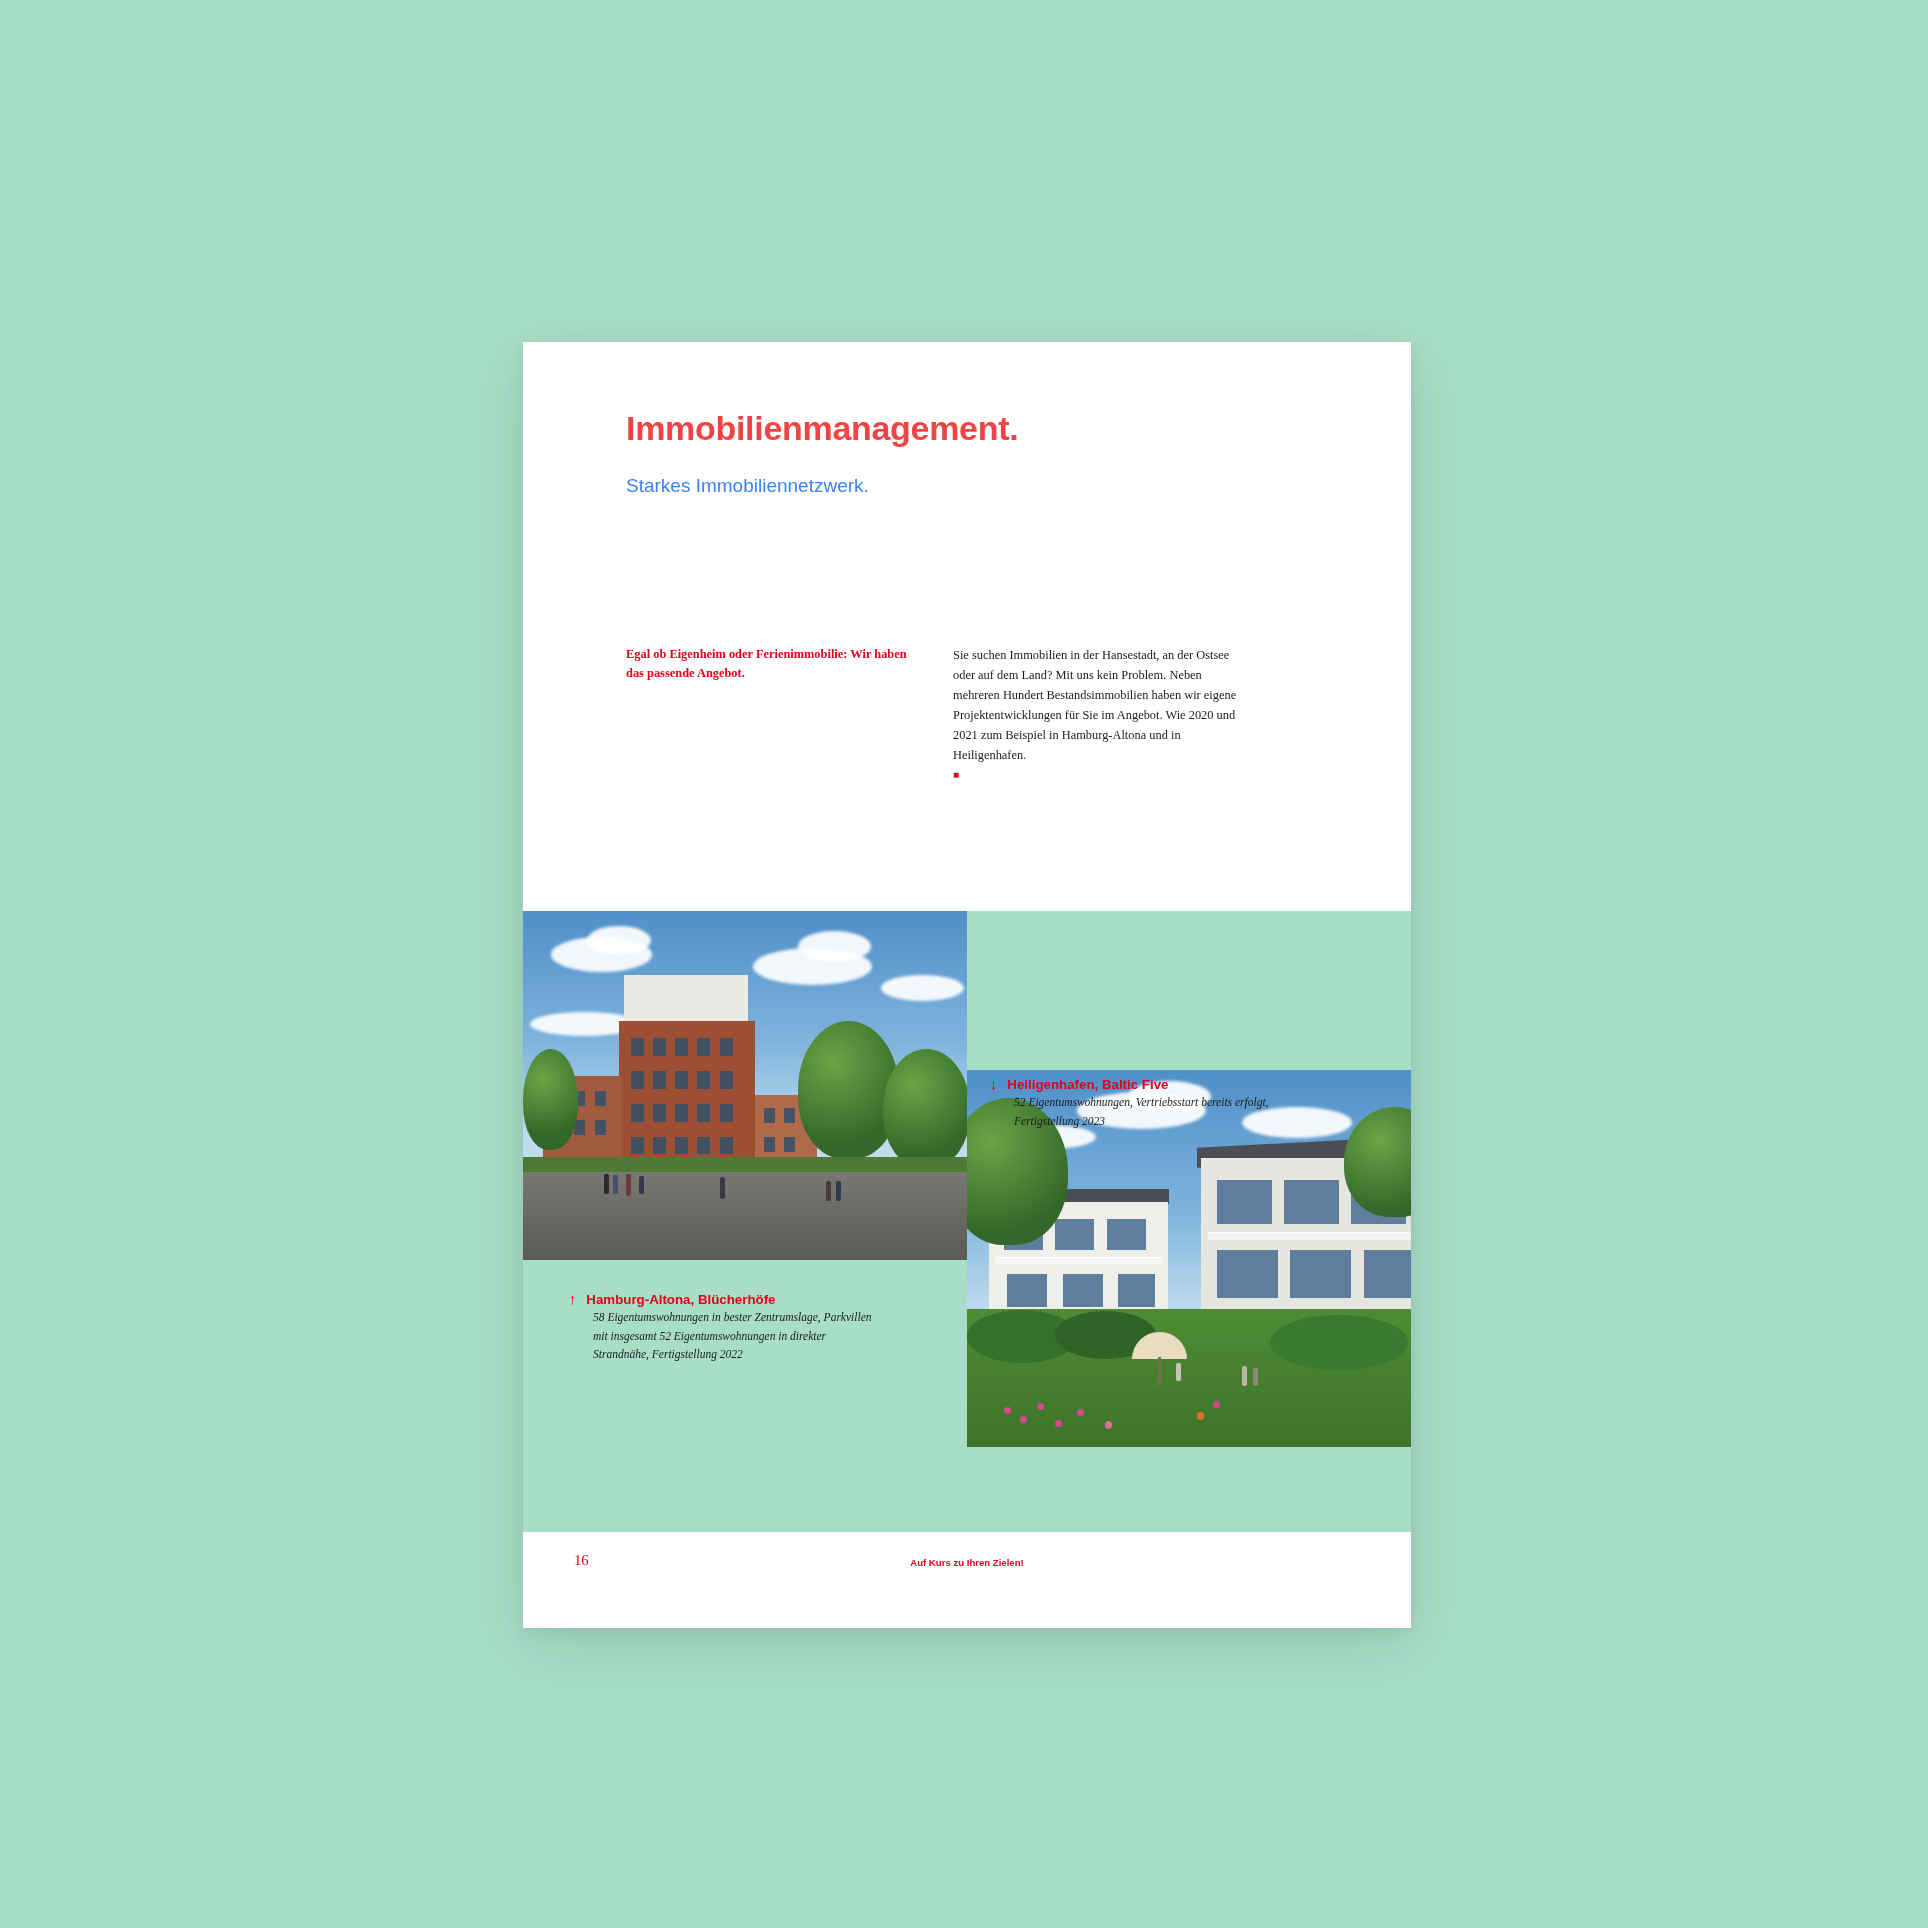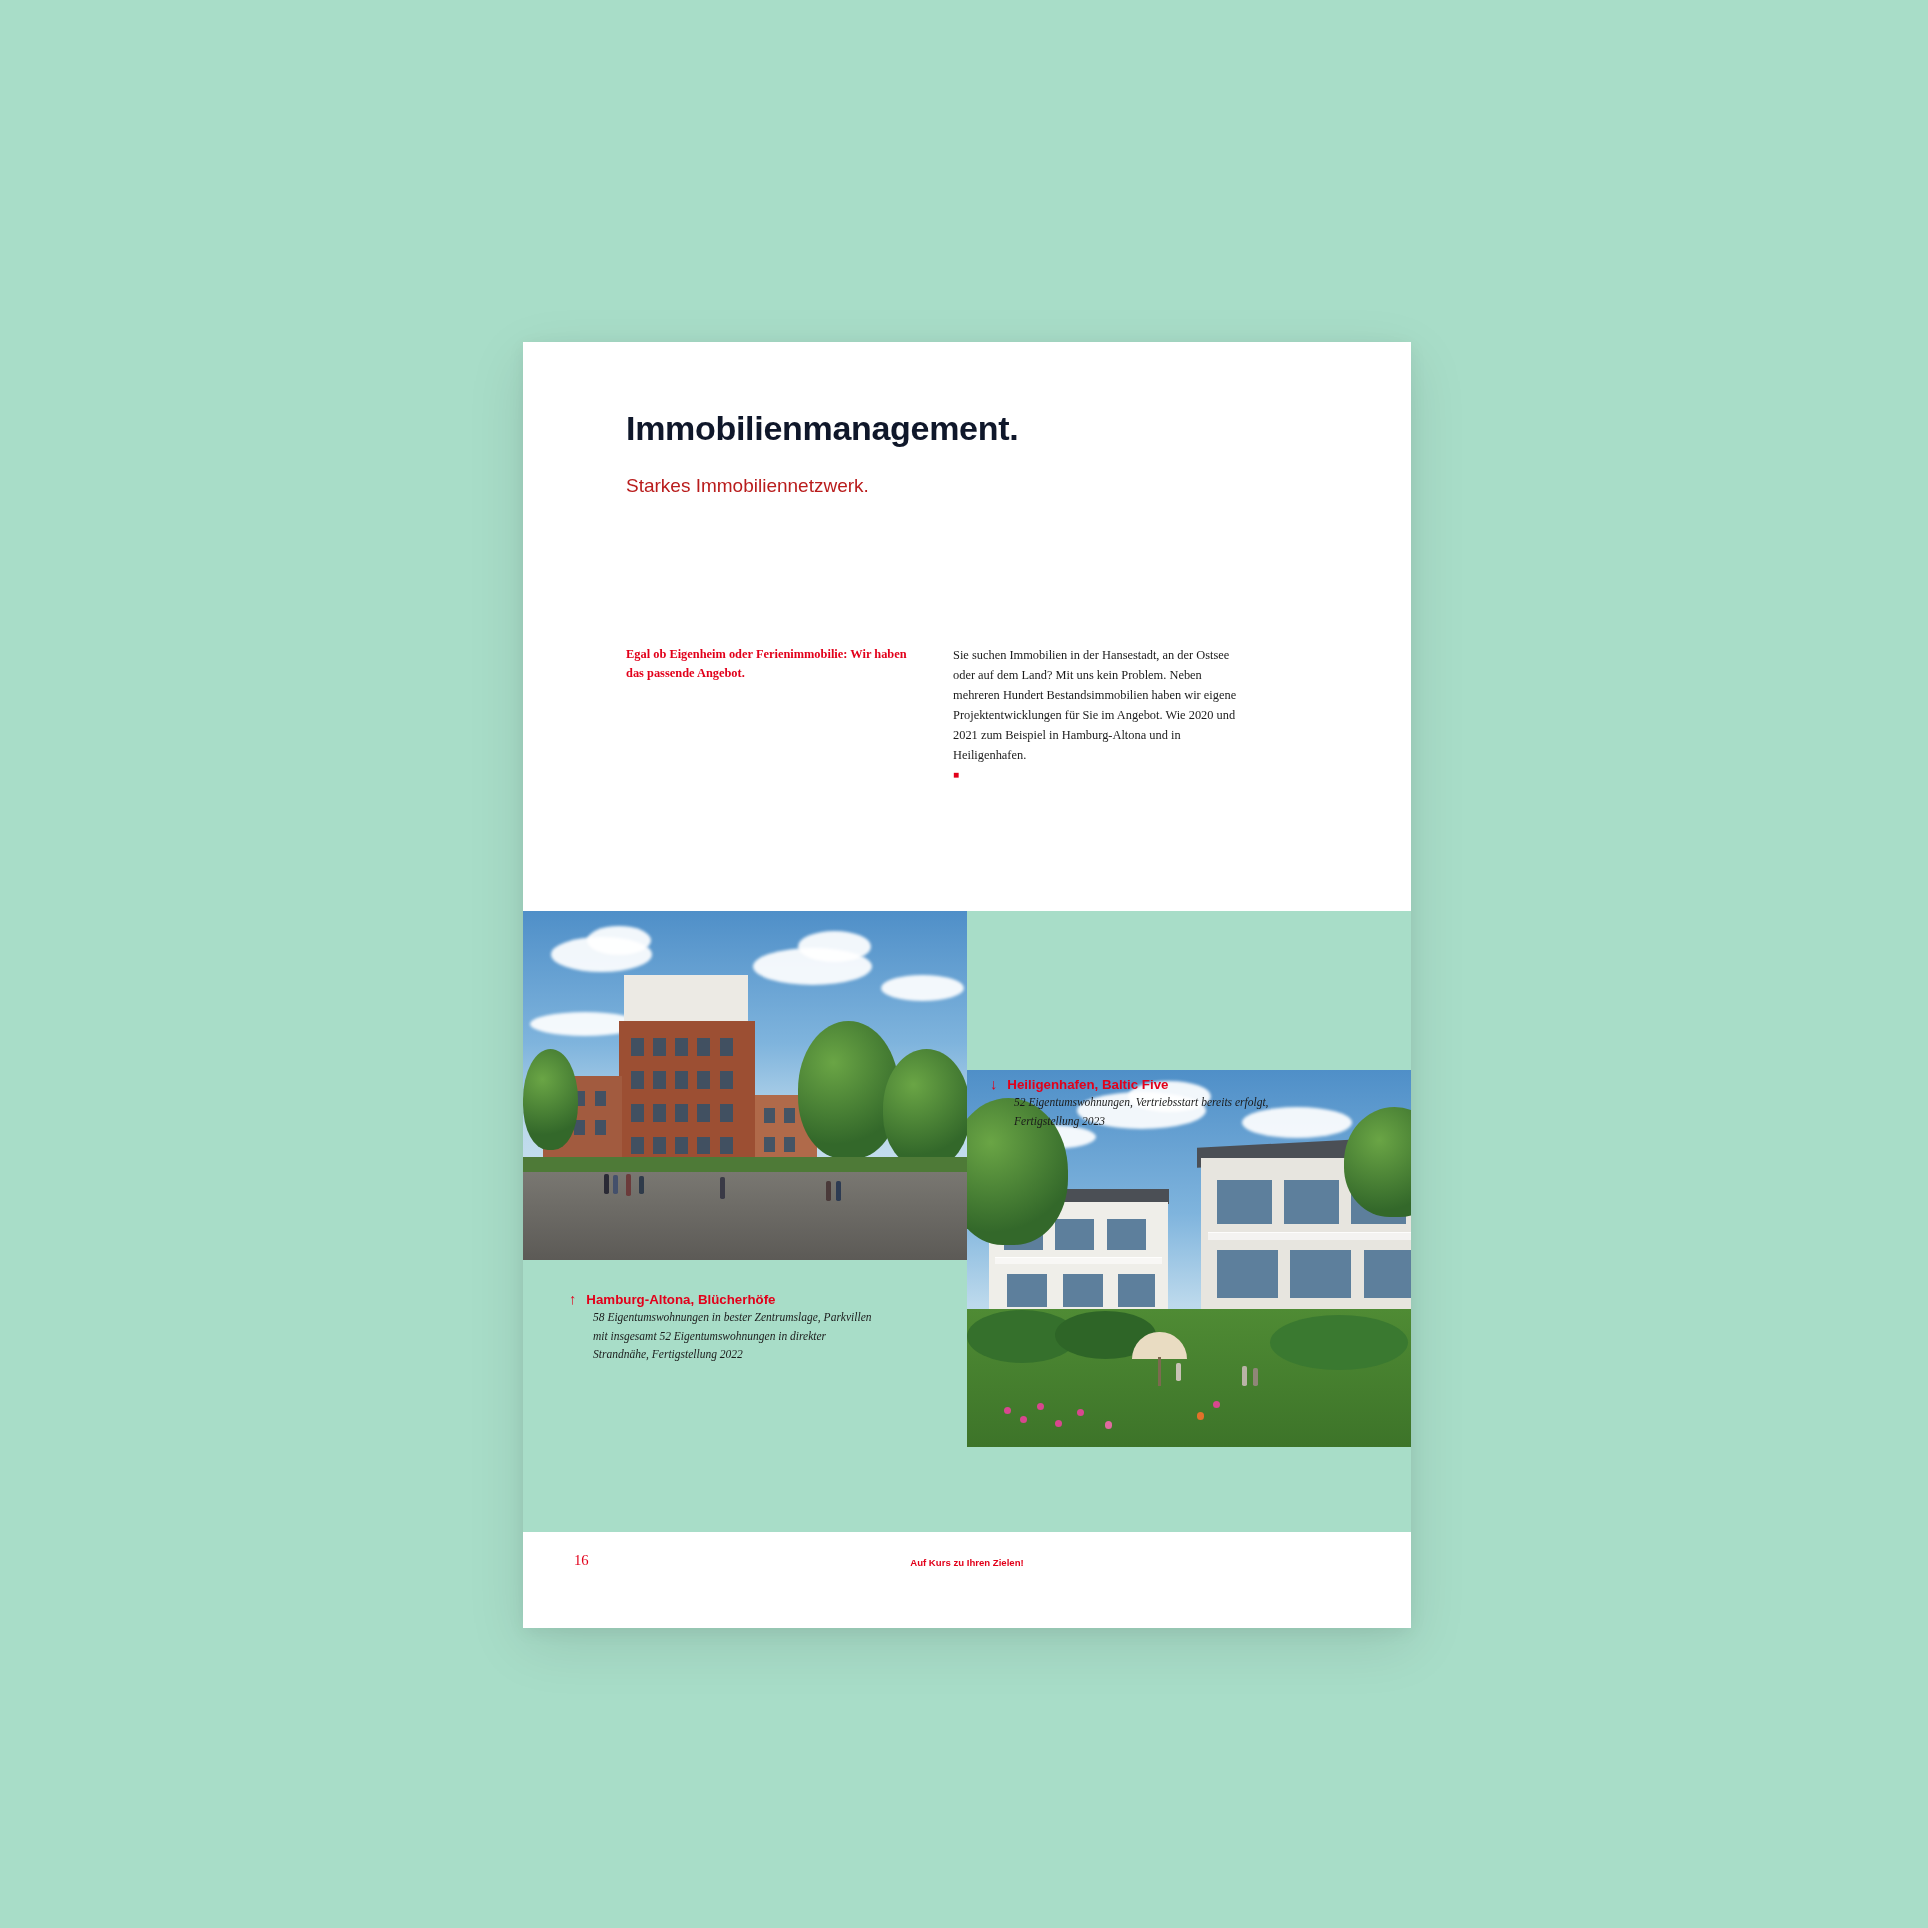--- a/index.html
+++ b/index.html
@@ -33,31 +33,31 @@
     height: 569px;
     background: #ffffff;
   }
 
   .headline {
     position: absolute;
     left: 103px;
     top: 67px;
     font-size: 34px;
     font-weight: bold;
-    color: #0f172a;
+    color: #ef4444;
     letter-spacing: -0.3px;
     font-family: "Liberation Sans", sans-serif;
   }
 
   .subhead {
     position: absolute;
     left: 103px;
     top: 133px;
     font-size: 19px;
-    color: #b91c1c;
+    color: #3b82f6;
     font-family: "Liberation Sans", sans-serif;
   }
 
   .lead {
     position: absolute;
     left: 103px;
     top: 188px;
     width: 560px;
     font-family: "Liberation Serif", serif;
     font-style: italic;

